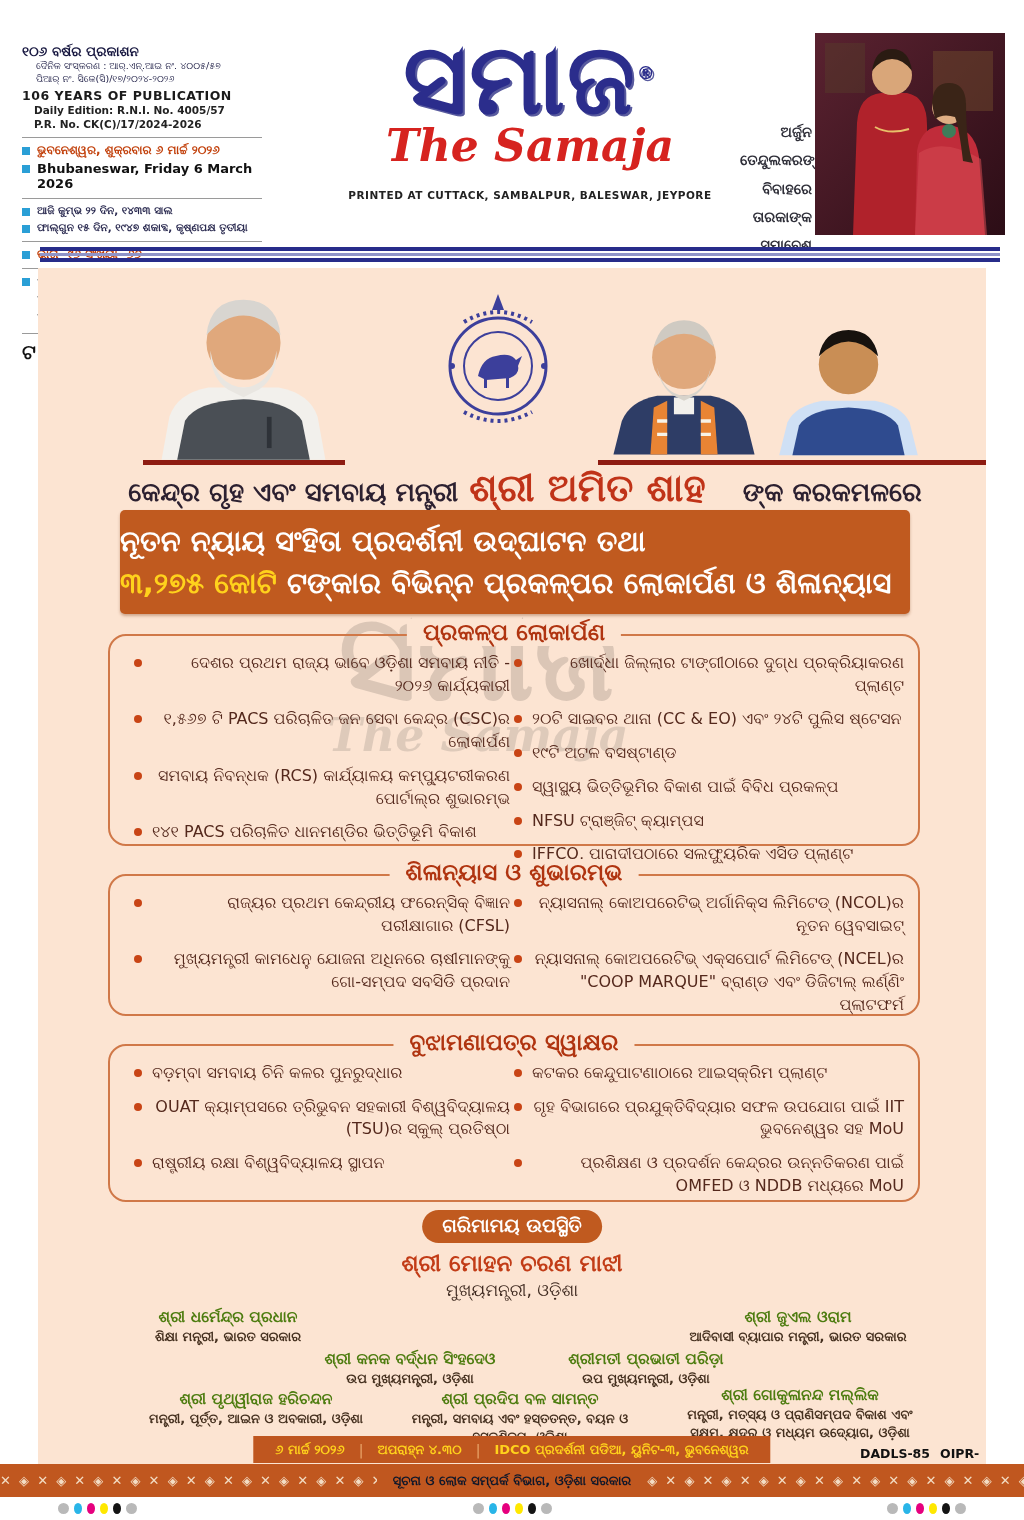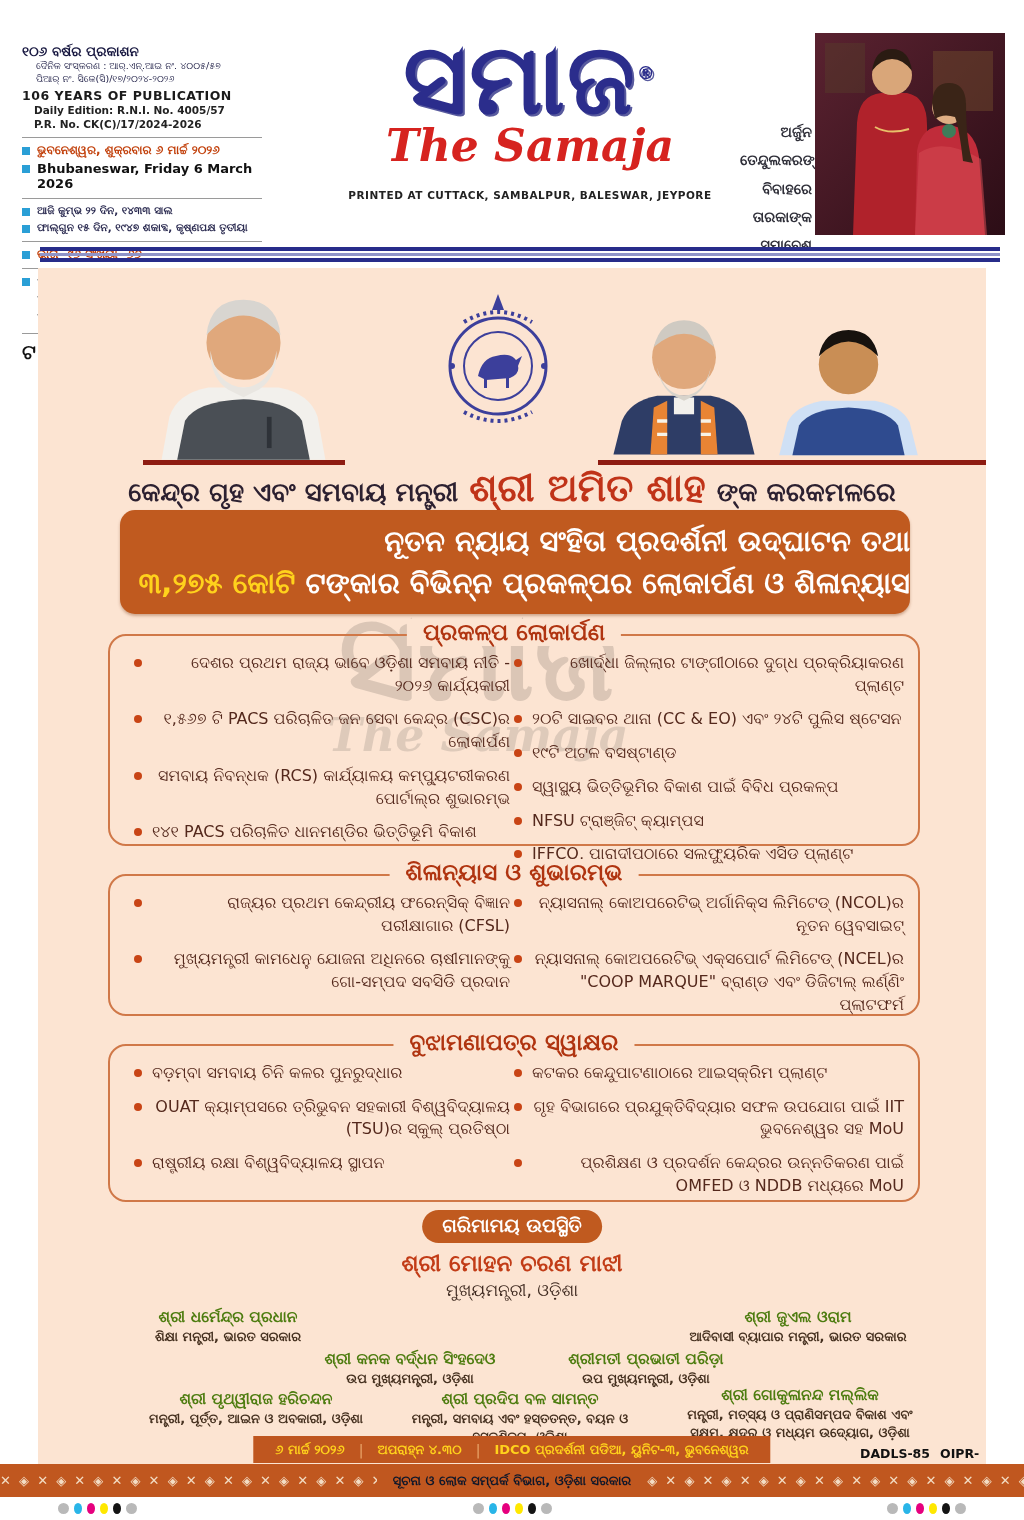--- a/index.html
+++ b/index.html
@@ -44,25 +44,25 @@
 
   
   .ad { position:absolute; left:38px; top:268px; width:948px; height:1196px; background:#fce4d2; }
 
   .portrait { position:absolute; }
   .redbar { position:absolute; height:5px; background:#8e1c12; top:192px; }
   .redbar.l { left:105px; width:202px; }
   .redbar.r { left:560px; width:388px; }
 
   .headline { position:absolute; top:198px; left:0; width:100%; text-align:center; white-space:nowrap; }
-  .hl-pre, .hl-suf { font-size:26px; font-weight:bold; color:#2c2030; }
+  .hl-pre, .hl-suf { font-size:26px; font-weight:bold; color:#2c2030;margin-left:26px; }
   .hl-name { font-size:38px; font-weight:bold; color:#c03318; padding:0 6px; }
 
   .banner { position:absolute; left:82px; top:242px; width:790px; height:104px; background:#c05a1f;
-            border-radius:15px; text-align:right; color:#fff; font-weight:bold;
+            border-radius:5px; text-align:left; color:#fff; font-weight:bold;
             padding-top:10px; line-height:1.45; box-shadow:0 2px 3px rgba(120,50,10,.35); }
   .banner .bl { font-size:29px; }
   .banner .amt { color:#ffd21c; }
 
   .watermark { position:absolute; left:200px; top:330px; width:480px; text-align:center;
                opacity:.20; pointer-events:none; }
   .wm-o { font-size:120px; font-weight:bold; color:#5b524c; line-height:1; }
   .wm-e { font-family:"DejaVu Serif","Liberation Serif",serif; font-style:italic; font-size:46px;
           font-weight:bold; color:#6b6460; margin-top:-10px; }
 

